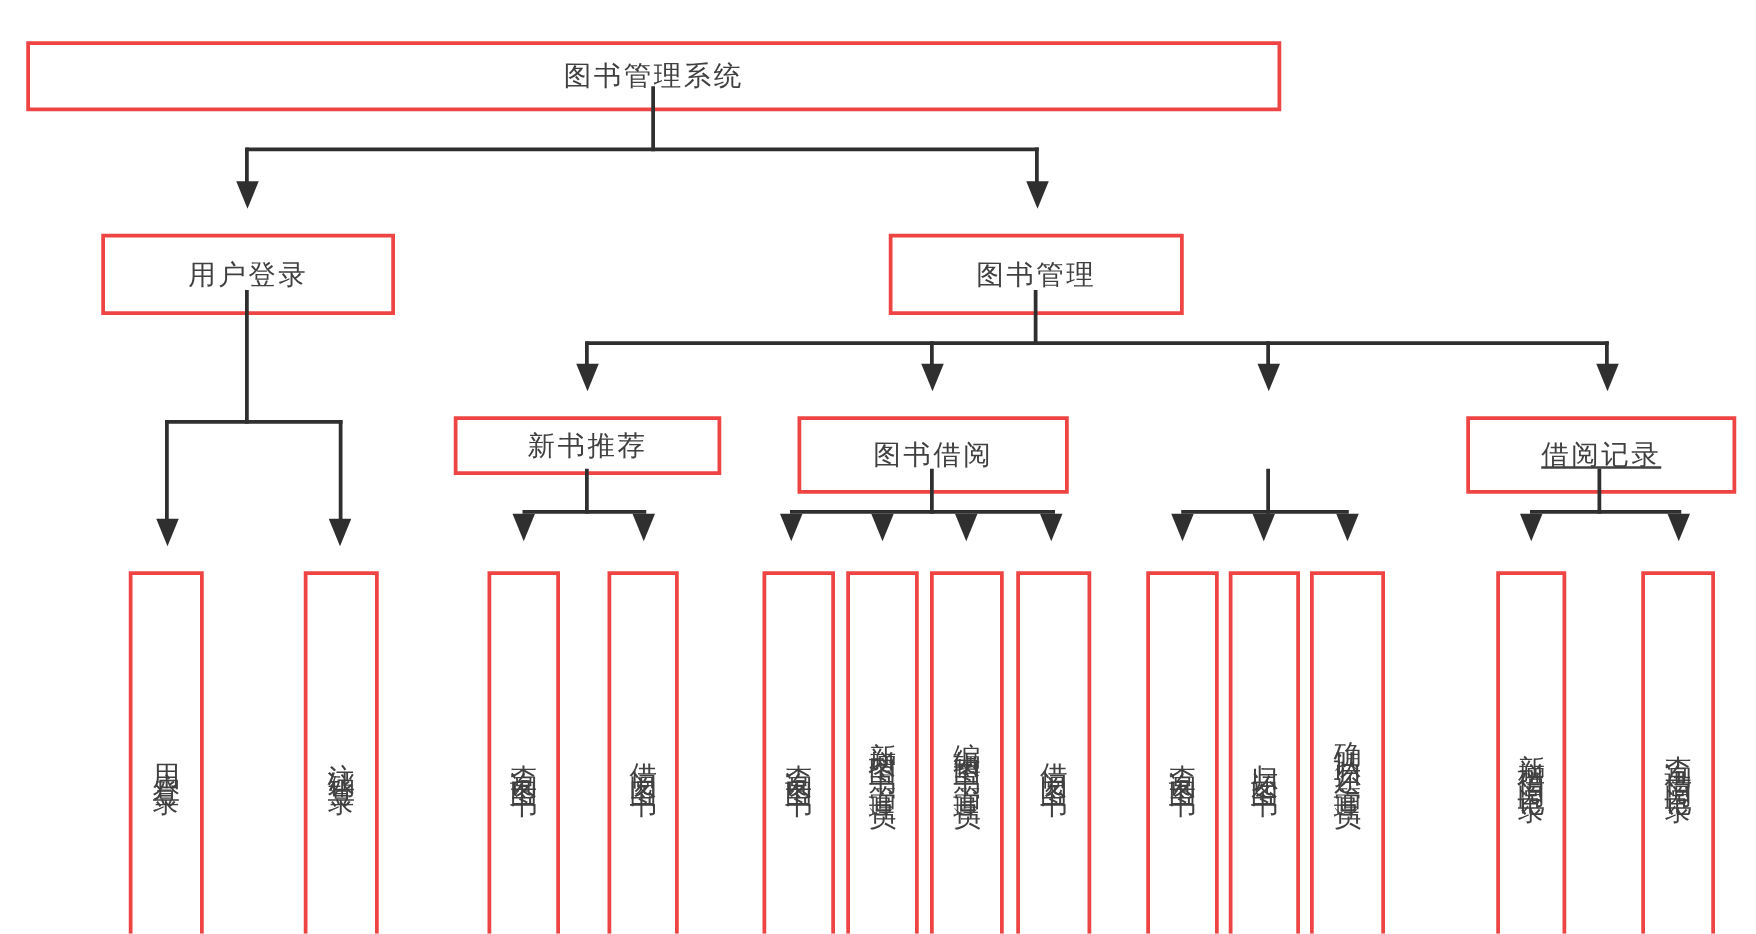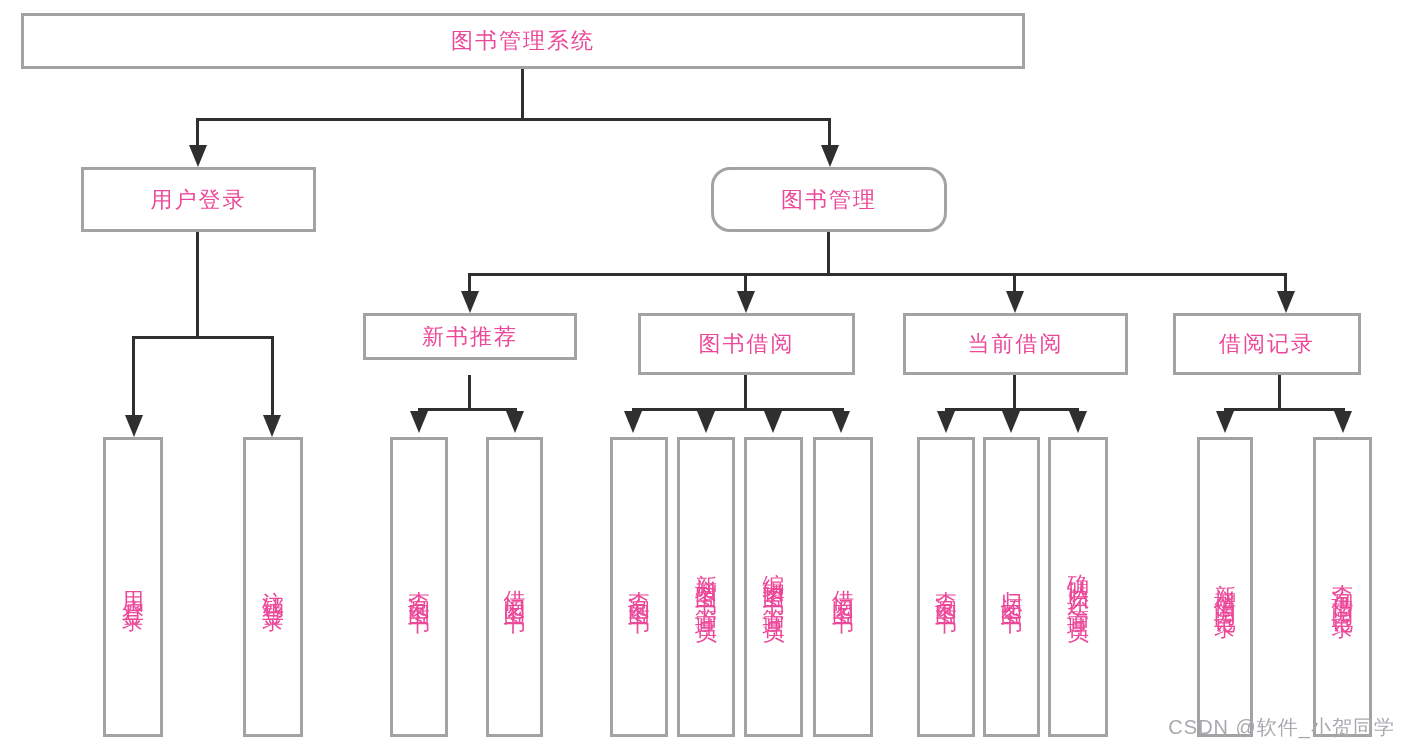--- a/index.html
+++ b/index.html
@@ -7,28 +7,29 @@
     position:relative;
     width:1405px;height:747px;
     background:#ffffff;
     overflow:hidden;
     font-family:"Liberation Sans", sans-serif;
   }
   .node{
     position:absolute;
     box-sizing:border-box;
     background:#ffffff;
-    border:3px solid #a3a3a3;
-    color:#ec4899;
+    border:3px solid #ef4444;
+    color:#404040;
     display:flex;
     align-items:center;
     justify-content:center;
     font-size:22px;
     letter-spacing:2px;
     white-space:nowrap;
+    margin-top:20px;
   }
   .leaf{
     writing-mode:vertical-rl;
     text-orientation:mixed;
     font-size:22px;
     letter-spacing:7px;
     white-space:normal;
   }
   .vline{position:absolute;width:3px;background:#2f2f2f;}
   .hline{position:absolute;height:3px;background:#2f2f2f;}
@@ -54,21 +55,21 @@
   <div class="node" style="left:21px;top:13px;width:1004px;height:56px;">图书管理系统</div>
 
   <div class="vline" style="left:521px;top:69px;height:52px;"></div>
   <div class="hline" style="left:197px;top:118px;width:634px;"></div>
   <div class="vline" style="left:196px;top:118px;height:31px;"></div>
   <div class="vline" style="left:828px;top:118px;height:31px;"></div>
   <div class="arr" style="left:189px;top:145px;"></div>
   <div class="arr" style="left:821px;top:145px;"></div>
 
   <div class="node" style="left:81px;top:167px;width:235px;height:65px;">用户登录</div>
-  <div class="node" style="left:711px;top:167px;width:236px;height:65px;border-radius:19px;">图书管理</div>
+  <div class="node" style="left:711px;top:167px;width:236px;height:65px;">图书管理</div>
 
   <div class="vline" style="left:196px;top:232px;height:107px;"></div>
   <div class="hline" style="left:133px;top:336px;width:141px;"></div>
   <div class="vline" style="left:132px;top:336px;height:84px;"></div>
   <div class="vline" style="left:271px;top:336px;height:84px;"></div>
   <div class="arr" style="left:125px;top:415px;"></div>
   <div class="arr" style="left:263px;top:415px;"></div>
 
   <div class="vline" style="left:827px;top:232px;height:44px;"></div>
   <div class="hline" style="left:469px;top:273px;width:818px;"></div>
@@ -76,22 +77,21 @@
   <div class="vline" style="left:744px;top:273px;height:22px;"></div>
   <div class="vline" style="left:1013px;top:273px;height:22px;"></div>
   <div class="vline" style="left:1284px;top:273px;height:22px;"></div>
   <div class="arr" style="left:461px;top:291px;"></div>
   <div class="arr" style="left:737px;top:291px;"></div>
   <div class="arr" style="left:1006px;top:291px;"></div>
   <div class="arr" style="left:1277px;top:291px;"></div>
 
   <div class="node" style="left:363px;top:313px;width:214px;height:47px;">新书推荐</div>
   <div class="node" style="left:638px;top:313px;width:217px;height:62px;text-align:center;">图书借阅</div>
-  <div class="node" style="left:903px;top:313px;width:225px;height:62px;">当前借阅</div>
-  <div class="node" style="left:1173px;top:313px;width:188px;height:62px;">借阅记录</div>
+  <div class="node" style="left:1173px;top:313px;width:216px;height:62px;text-decoration:underline;">借阅记录</div>
 
   <div class="vline" style="left:468px;top:375px;height:36px;"></div>
   <div class="hline" style="left:418px;top:408px;width:99px;"></div>
   <div class="arr" style="left:410px;top:411px;"></div>
   <div class="arr" style="left:506px;top:411px;"></div>
 
   <div class="vline" style="left:744px;top:375px;height:36px;"></div>
   <div class="hline" style="left:632px;top:408px;width:212px;"></div>
   <div class="arr" style="left:624px;top:411px;"></div>
   <div class="arr" style="left:697px;top:411px;"></div>
@@ -120,14 +120,13 @@
   <div class="node leaf" style="left:744px;top:437px;width:59px;height:300px;">编辑图书（管理员）</div>
   <div class="node leaf" style="left:813px;top:437px;width:60px;height:300px;">借阅图书</div>
 
   <div class="node leaf" style="left:917px;top:437px;width:58px;height:300px;">查询图书</div>
   <div class="node leaf" style="left:983px;top:437px;width:57px;height:300px;">归还图书</div>
   <div class="node leaf" style="left:1048px;top:437px;width:60px;height:300px;">确认归还（管理员）</div>
 
   <div class="node leaf" style="left:1197px;top:437px;width:56px;height:300px;">新增借阅记录</div>
   <div class="node leaf" style="left:1313px;top:437px;width:59px;height:300px;">查询借阅记录</div>
 
-  <div class="watermark">CSDN @软件_小贺同学</div>
 </div>
 
 </body></html>

